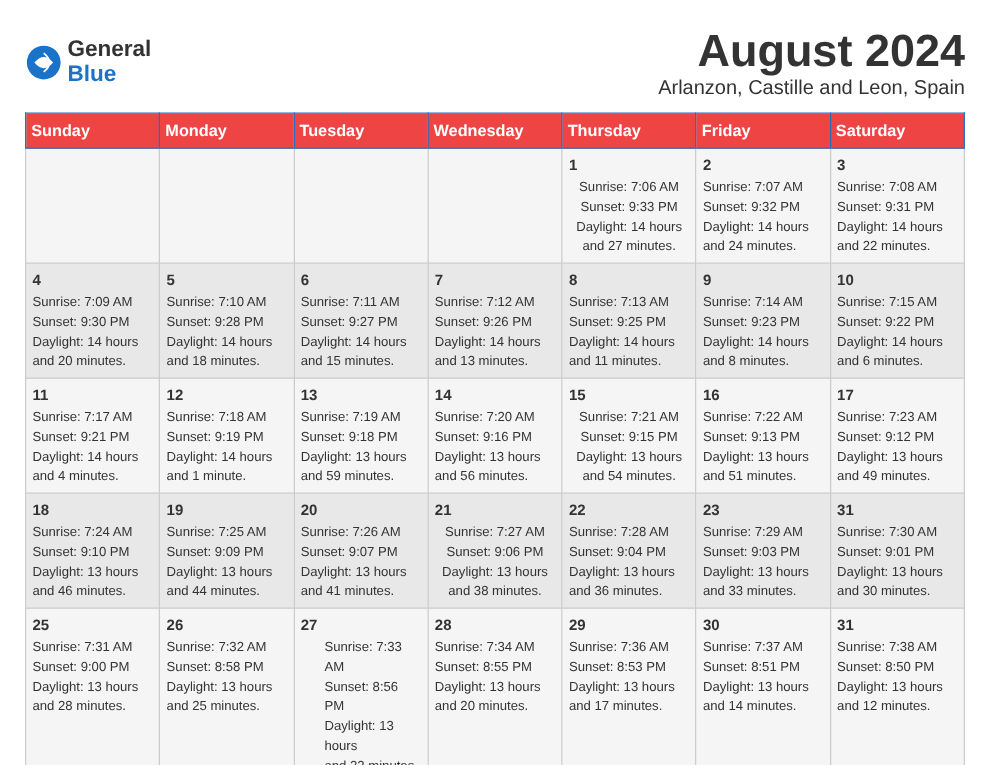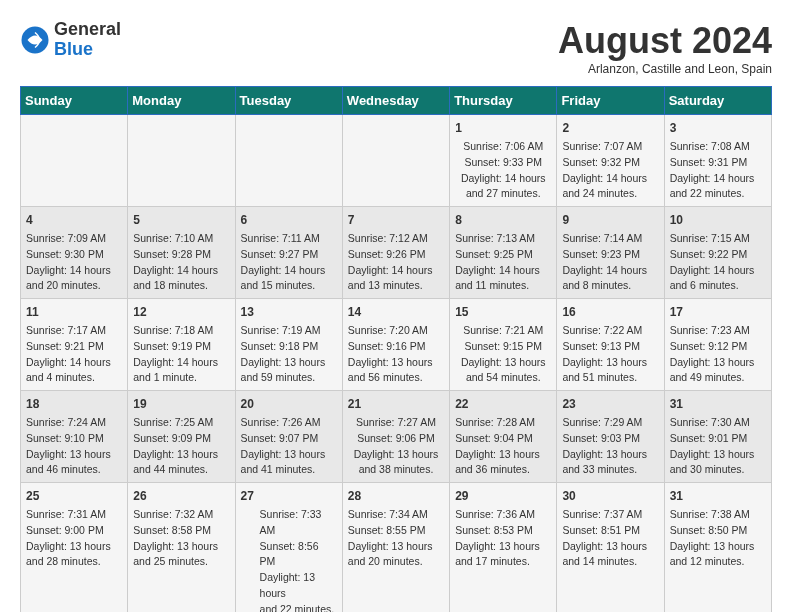--- a/index.html
+++ b/index.html
@@ -6,21 +6,21 @@
     body {
       font-family: Arial, sans-serif;
       background: #fff;
       width: 792px;
       min-height: 612px;
       padding: 20px;
     }
     .header-section {
       display: flex;
       justify-content: space-between;
-      align-items: flex-start;
+      align-items: center;
       margin-bottom: 10px;
     }
     .logo {
       display: flex;
       align-items: center;
       gap: 4px;
     }
     .logo-text {
       font-size: 18px;
       font-weight: bold;
@@ -33,30 +33,30 @@
     }
     .title-section {
       text-align: right;
     }
     .month-year {
       font-size: 36px;
       font-weight: bold;
       color: #333;
     }
     .location {
-      font-size: 12px;
+      font-size: 16px;
       color: #333;
     }
     table {
       width: 100%;
       border-collapse: collapse;
       font-size: 11px;
     }
     thead tr {
-      background-color: #0f766e;
+      background-color: #ef4444;
       color: white;
     }
     thead th {
       padding: 6px 4px;
       text-align: left;
       font-weight: bold;
       font-size: 13px;
       border: 1px solid #2a6bbf;
     }
     tbody tr {

